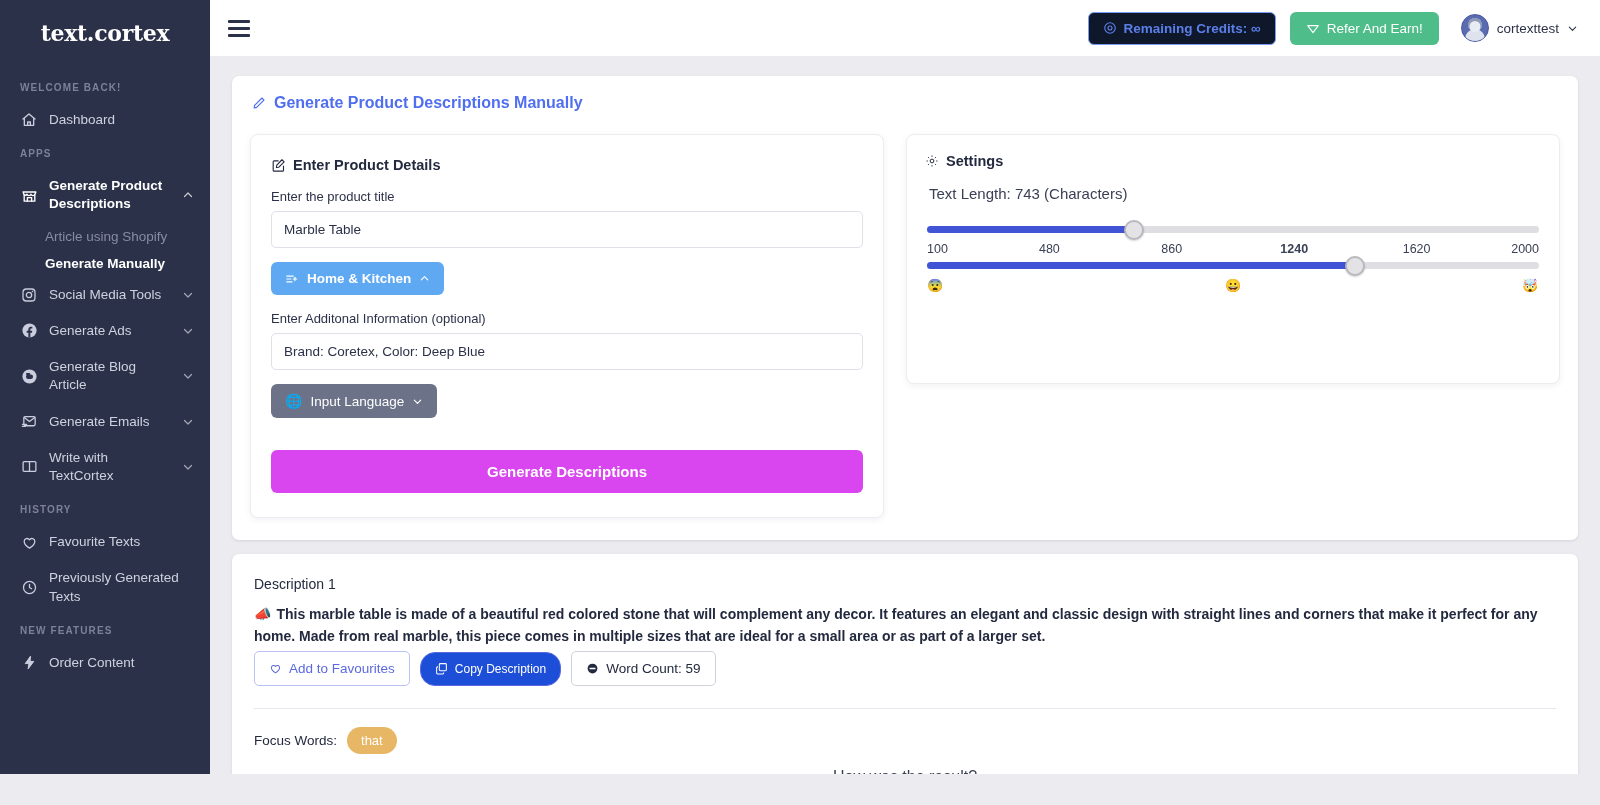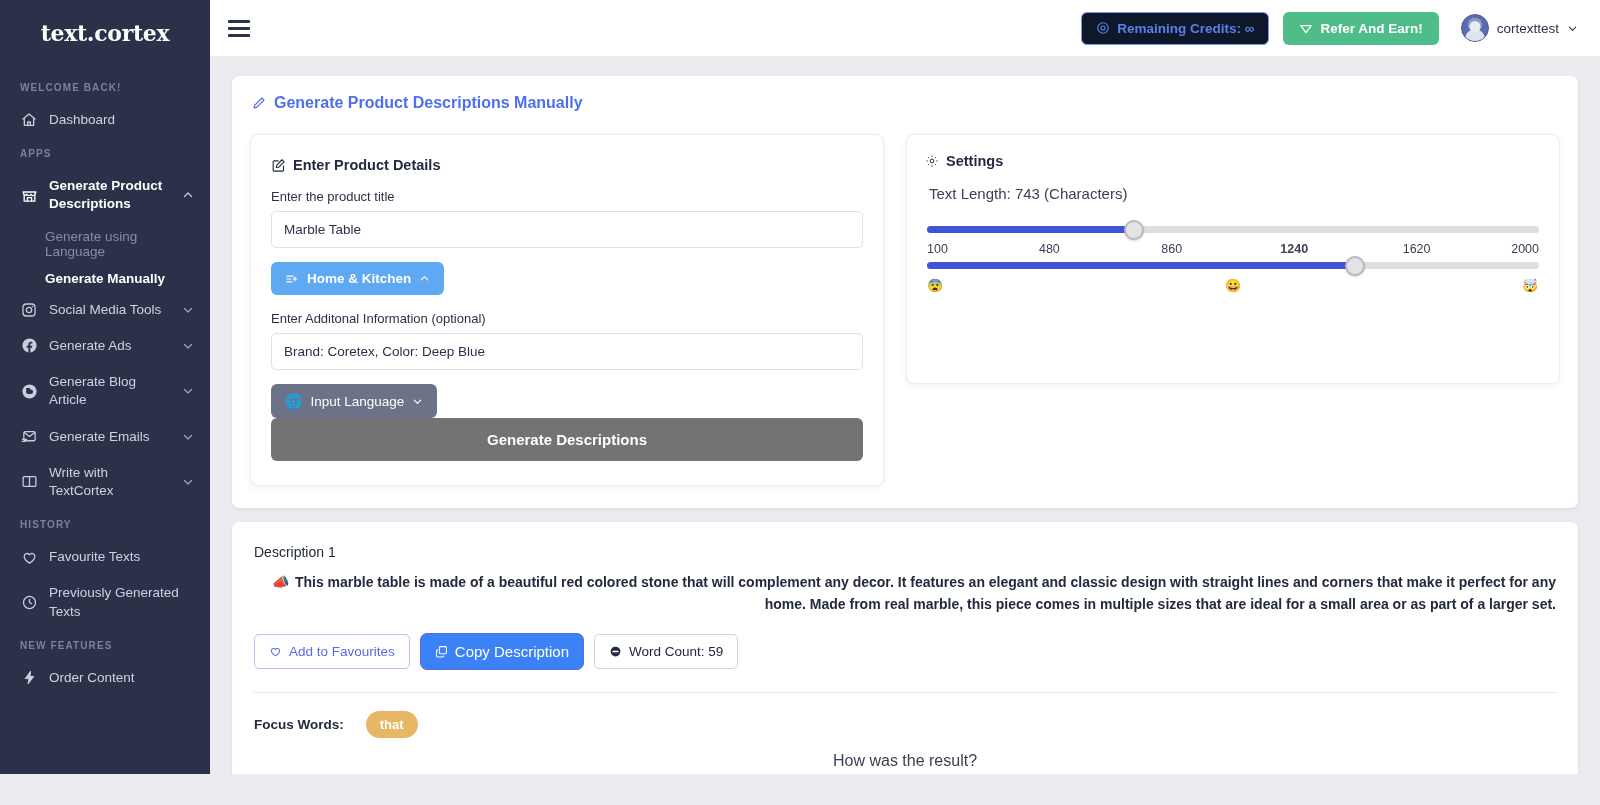--- a/index.html
+++ b/index.html
@@ -62,21 +62,21 @@
   .topbar-spacer { flex: 1 1 auto; }
   .credits-btn {
     display:flex; align-items:center; gap:7px;
     border: 1px solid #7a9cf5; color: #5b7fe8; background:#0f172a;
     border-radius: 6px; padding: 8px 14px; font-size: 13.5px; font-weight:bold;
     cursor:pointer; white-space:nowrap;
   }
   .refer-btn {
     display:flex; align-items:center; gap:7px;
     background:#4fbd8a; color:#fff; border:none; border-radius:6px;
-    padding: 9px 16px; font-size:13.5px; font-weight:bold; cursor:pointer;
+    padding: 9px 16px; font-size:13.5px; font-weight:normal; cursor:pointer;
     margin-left: 14px; white-space:nowrap;
   }
   .user-chip { display:flex; align-items:center; gap:8px; margin-left: 22px; cursor:pointer; }
   .avatar {
     width:28px;height:28px;border-radius:50%;
     background: radial-gradient(circle at 50% 38%, #8d9bb8 0 34%, #5a6bb0 35% 100%);
     position:relative; overflow:hidden; flex:0 0 28px;
     border: 1px solid #4a55a0;
   }
   .avatar::after{
@@ -125,22 +125,22 @@
     font-family:"Liberation Sans", sans-serif; background:#fff; outline:none;
   }
   .chip-btn {
     display:inline-flex; align-items:center; gap:8px;
     background:#5fa8f2; color:#fff; border:none; border-radius:6px;
     padding: 9px 14px; font-size:13.5px; font-weight:bold; cursor:pointer;
     margin: 14px 0 0 0;
   }
   .chip-btn.gray { background:#6c7287; font-weight:normal; }
   .gen-btn {
-    width:100%; background:#737373; color:#fff; border:none; border-radius:6px;
-    padding: 13px 0; font-size:15px; font-weight:bold; cursor:pointer; margin-top: 0;
+    width:100%; background:#d946ef; color:#fff; border:none; border-radius:6px;
+    padding: 13px 0; font-size:15px; font-weight:bold; cursor:pointer; margin-top: 32px;
     font-family:"Liberation Sans", sans-serif;
   }
 
   
   .slider-label { font-size:15px; color:#3a4055; margin: 8px 0 24px 4px; }
   .slider-wrap { position:relative; margin: 0 2px 0 2px; }
   .track { height:7px; border-radius:4px; background:#dedee3; position:relative; }
   .fill { position:absolute; left:0; top:0; height:7px; border-radius:4px; background:#4154d6; }
   .knob {
     position:absolute; top:50%; width:20px;height:20px;border-radius:50%;
@@ -154,42 +154,41 @@
   .emos { position:relative; height:20px; margin-top:9px; }
   .emo { position:absolute; font-size:13px; transform:translateX(-50%); }
   .emo.first { transform:translateX(0); }
   .emo.last { transform:translateX(-100%); }
 
   
   .card-bottom { padding: 22px 22px 30px 22px; }
   .desc-title { font-size:14px; color:#232a3f; margin-bottom: 12px; }
   .desc-body {
     font-size:14px; font-weight:bold; color:#232a3f; line-height:1.55;
-    margin-bottom: 18px;
-    text-align: right;
+    margin-bottom: 4px;
   }
   .desc-body .mega { margin-right:5px; }
   .btn-row { display:flex; gap:10px; align-items:center; }
   .b-out {
     display:inline-flex; align-items:center; gap:7px;
     background:#fff; color:#5b6ae0; border:1px solid #b9c2f2; border-radius:5px;
     padding: 9px 14px; font-size:13.5px; cursor:pointer;
   }
   .b-fill {
     display:inline-flex; align-items:center; gap:7px;
-    background:#3b82f6; color:#fff; border:1px solid #5b6ae0; border-radius:7px;
-    padding: 9px 14px; font-size:15px; cursor:pointer;
+    background:#1d4ed8; color:#fff; border:1px solid #5b6ae0; border-radius:15px;
+    padding: 9px 14px; font-size:12px; cursor:pointer;
   }
   .b-plain {
     display:inline-flex; align-items:center; gap:7px;
     background:#fff; color:#232a3f; border:1px solid #cfd2db; border-radius:5px;
     padding: 9px 14px; font-size:13.5px; cursor:pointer;
   }
   .divider { height:1px; background:#e7e8ee; margin: 22px 0 18px 0; }
-  .focus-row { display:flex; align-items:center; gap:22px;font-weight:bold; }
+  .focus-row { display:flex; align-items:center; gap:10px; }
   .focus-lbl { font-size:13.5px; color:#232a3f; }
   .focus-tag {
     background:#e8b765; color:#fff; border-radius:16px;
     padding: 6px 14px; font-size:13px; cursor:pointer;
   }
   .rate { text-align:center; margin-top: 14px; }
   .rate-q { font-size:16px; color:#3a4055; margin-bottom: 8px; }
   .hearts { display:flex; gap:6px; justify-content:center; }
   .heart { cursor:pointer; }
 </style>
@@ -225,21 +224,21 @@
           </svg>
       </span>
       <span class="lbl">Generate Product Descriptions</span>
       <span class="chev">
         <svg width="12" height="12" viewBox="0 0 24 24" fill="none" stroke="#ffffff" stroke-width="2.4" stroke-linecap="round" stroke-linejoin="round">
             <polyline points="5 15 12 8 19 15"></polyline>
           </svg>
       </span>
     </div>
 
-    <div class="nav-sub dim">Generate using Language</div>
+    <div class="nav-sub dim">Article using Shopify</div>
     <div class="nav-sub cur">Generate Manually</div>
 
     <div class="nav-item">
       <span class="ico">
         <svg width="16" height="16" viewBox="0 0 24 24" fill="none" stroke="#c9cddd" stroke-width="1.9">
             <rect x="3" y="3" width="18" height="18" rx="5"></rect>
             <circle cx="12" cy="12" r="4"></circle>
             <circle cx="17.2" cy="6.8" r="1.1" fill="#c9cddd" stroke="none"></circle>
           </svg>
       </span>

